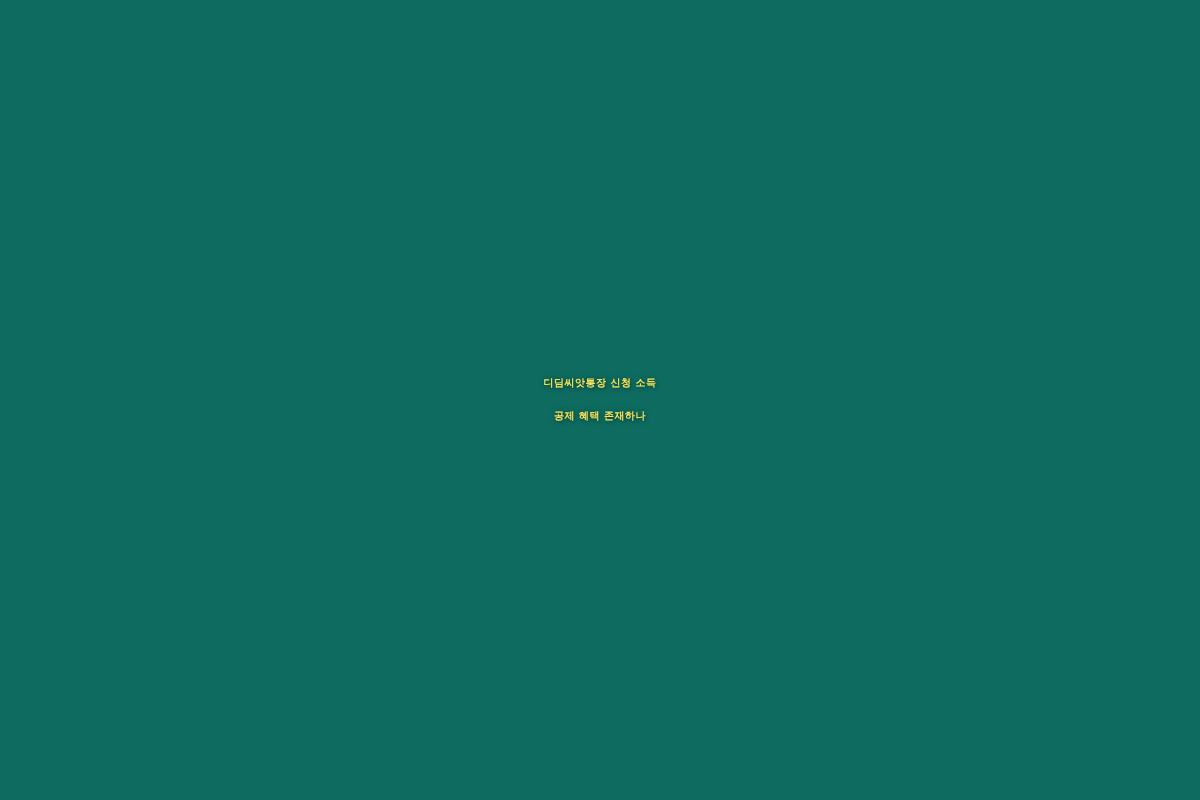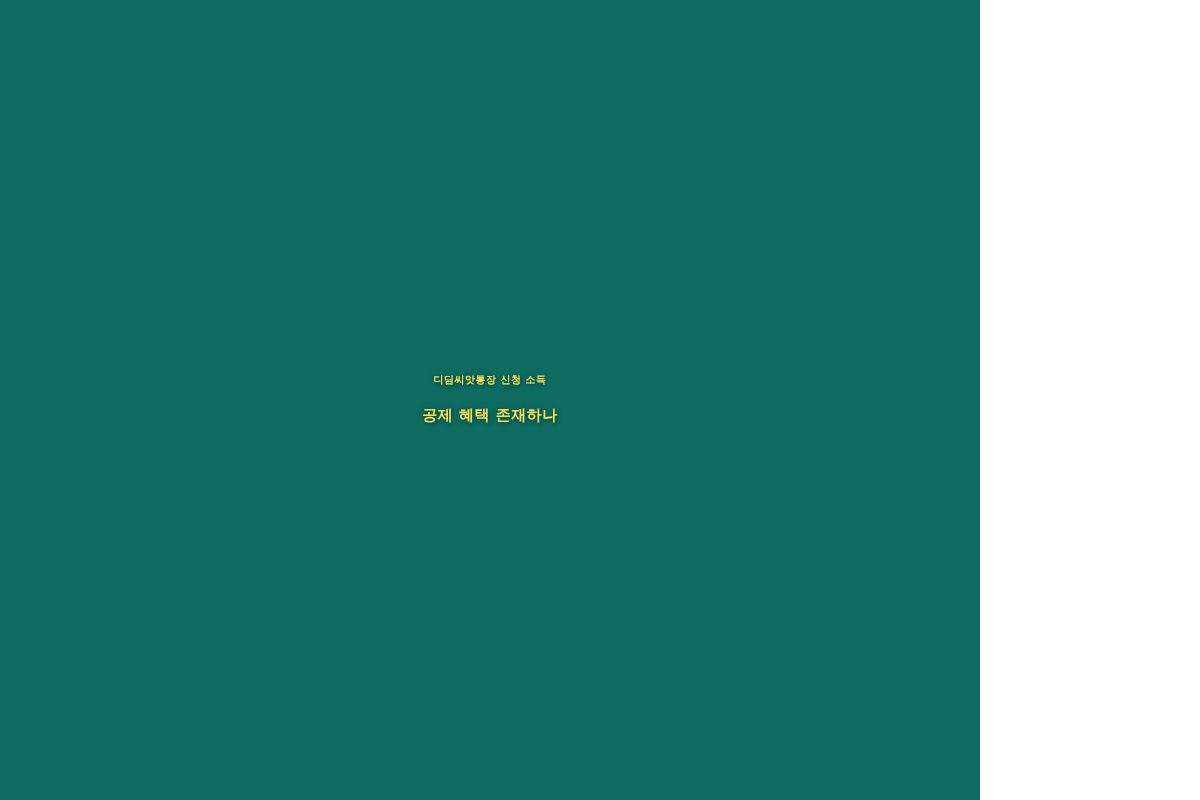--- a/index.html
+++ b/index.html
@@ -10,21 +10,21 @@
 
   body {
     width: 1200px;
     height: 800px;
     overflow: hidden;
     font-family: "DejaVu Sans", "Liberation Sans", sans-serif;
   }
 
   #thumbnail-canvas {
     position: relative;
-    width: 980px;
+    width: 1200px;
     height: 800px;
     box-sizing: border-box;
     display: flex;
     flex-direction: column;
     align-items: flex-start;
     justify-content: center;
     background: #0E6B60;
     overflow: hidden;
   }
 
@@ -66,17 +66,17 @@
 </style>
 </head>
 <body>
 
 <div id="thumbnail-canvas" style="background: rgb(14, 107, 96);">
 
   <div id="headline-block">
 
     <span class="headline-line line-1" style="color: rgb(247, 227, 88); font-size: 10px;">디딤씨앗통장 신청 소득</span>
 
-    <span class="headline-line line-2" style="color: rgb(247, 227, 88); font-size: 15px;">공제 혜택 존재하나</span>
+    <span class="headline-line line-2" style="color: rgb(247, 227, 88); font-size: 10px;">공제 혜택 존재하나</span>
 
   </div>
 
 </div>
 
 </body></html>

